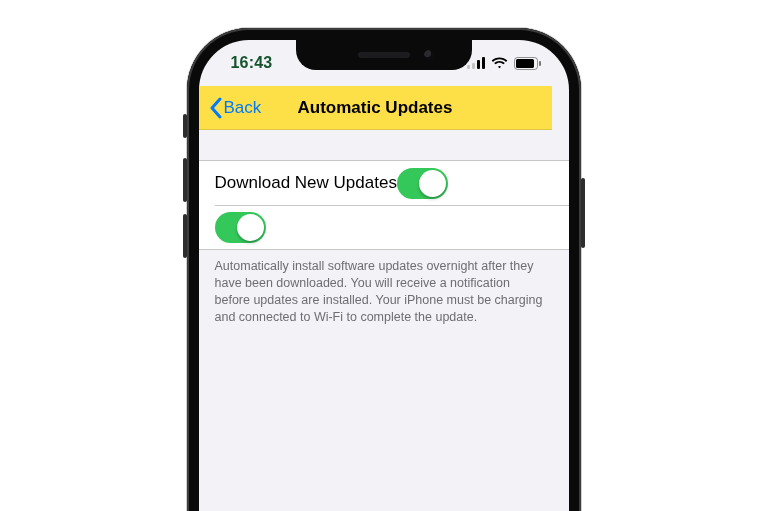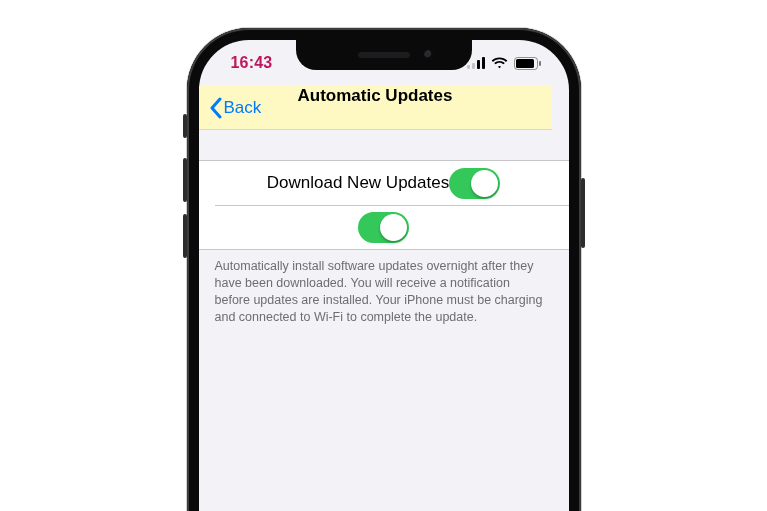--- a/index.html
+++ b/index.html
@@ -61,34 +61,34 @@
       position: absolute; right: 38px; top: 10px;
     }
 
     
     .statusbar {
       position: absolute; top: 0; left: 0; right: 0;
       height: 46px;
       display: flex; justify-content: space-between; align-items: center;
       padding: 0 28px 0 32px;
       z-index: 5;
-      font-size: 16px; font-weight: 600; color: #be185d;
+      font-size: 16px; font-weight: 600; color: #14532d;
       letter-spacing: 0.2px;
       gap: 32px;
     }
     .status-icons { display: flex; align-items: center; gap: 6px; }
     .status-icons svg { display: block; }
 
     
     .navbar {
       position: absolute; top: 46px; left: 0; right: 17px;
       height: 44px;
-      display: flex; justify-content: center;
+      display: flex; align-items: center; justify-content: center;
       border-bottom: 0.5px solid rgba(60,60,67,0.15);
-      background: #fef9c3;
+      background: #fde047;
     }
     .nav-title {
       font-size: 17px; font-weight: 600; color: #000;
     }
     .nav-back {
       position: absolute; left: 10px; top: 0; bottom: 0;
       display: flex; align-items: center;
       color: #007aff; font-size: 17px; font-weight: 400;
     }
     .nav-back svg { margin-right: 2px; }
@@ -96,21 +96,21 @@
     
     .content {
       position: absolute; top: 90px; left: 0; right: 0; bottom: 0;
       overflow: hidden;
     }
     .spacer-top { height: 30px; }
 
     .row {
       height: 44px;
       background: #ffffff;
-      display: flex; align-items: center; justify-content: center;
+      display: flex; align-items: center; justify-content: flex-start;
       padding: 0 16px;
       font-size: 17px; color: #000;
     }
     .row + .row {
       position: relative;
     }
     .row + .row::before {
       content: "";
       position: absolute; top: 0; left: 16px; right: 0;
       height: 0.5px; background: #c6c6c8;

